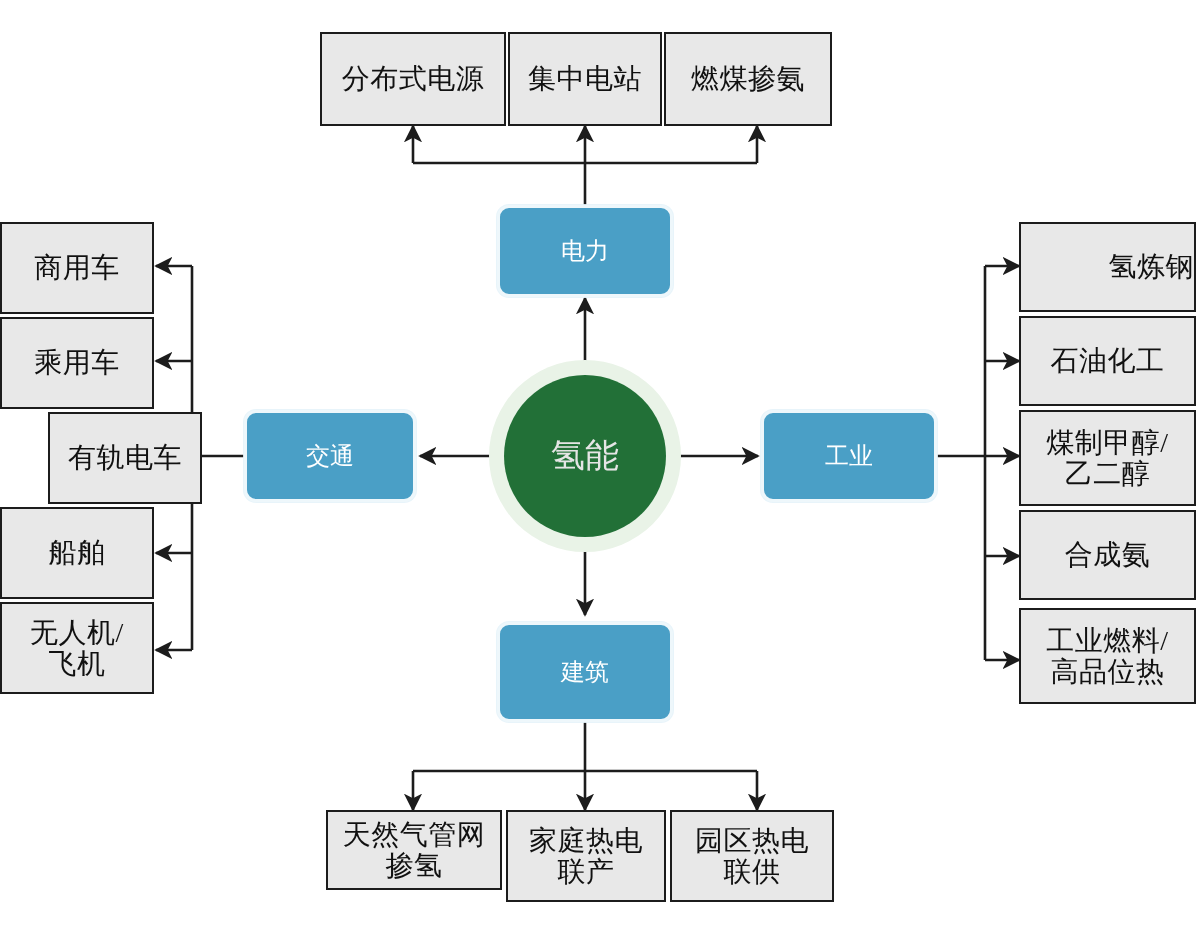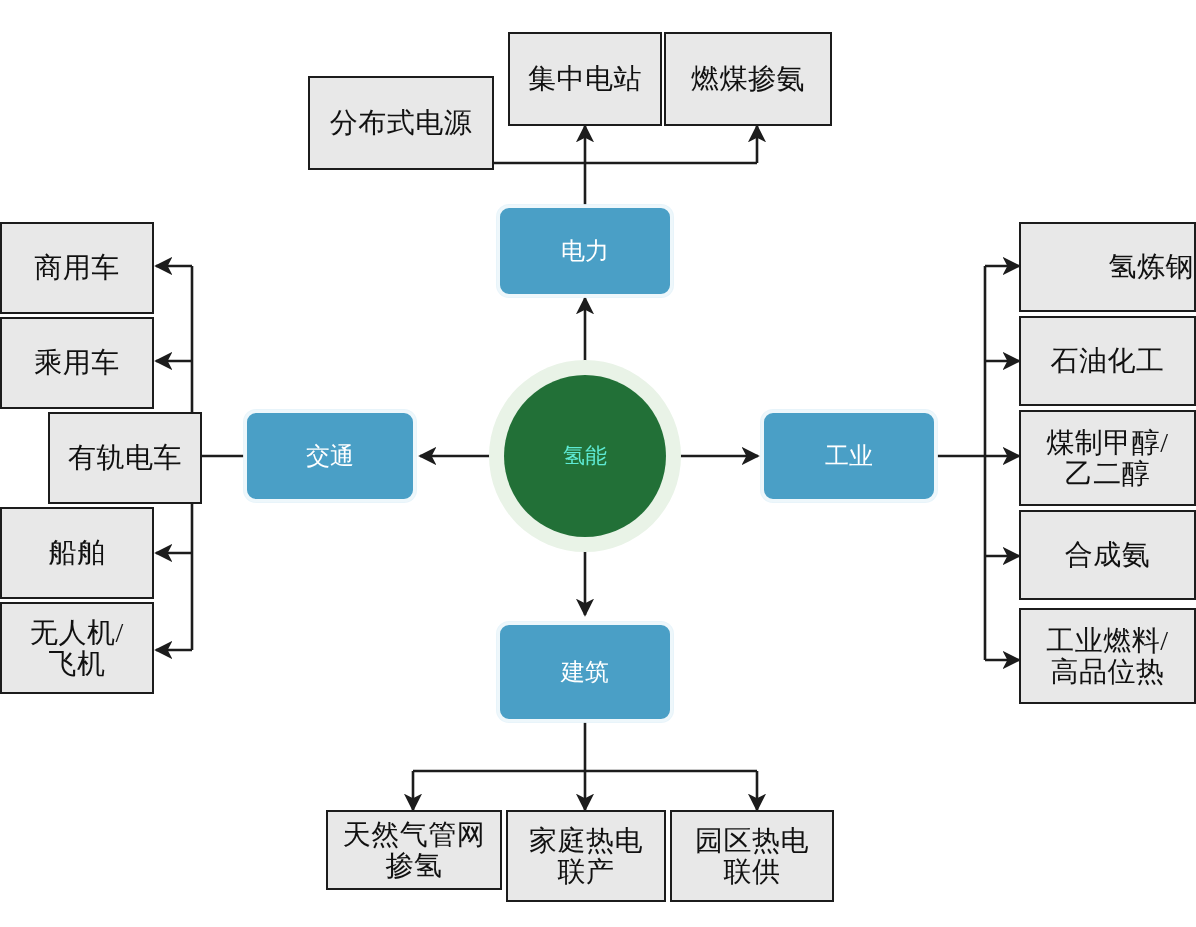--- a/index.html
+++ b/index.html
@@ -54,22 +54,22 @@
     border-radius: 50%;
     background: #e9f3e7;
   }
   .hub {
     position: absolute;
     border-radius: 50%;
     background: #227037;
     display: flex;
     align-items: center;
     justify-content: center;
-    color: #5eead4;
-    font-size: 22px;
+    color: #e5e5e5;
+    font-size: 34px;
   }
   .node span, .hub span {
     display: block;
     white-space: pre-line;
   }
 </style>
 </head>
 <body>
 
 <div id="diagram">
@@ -117,21 +117,21 @@
       <path d="M 937 456 L 985 456"></path>
       <path d="M 985 266 L 985 660"></path>
       <path d="M 985 266 L 1019 266" marker-end="url(#ah)"></path>
       <path d="M 985 361 L 1019 361" marker-end="url(#ah)"></path>
       <path d="M 985 456 L 1019 456" marker-end="url(#ah)"></path>
       <path d="M 985 556 L 1019 556" marker-end="url(#ah)"></path>
       <path d="M 985 660 L 1019 660" marker-end="url(#ah)"></path>
     </g>
   </svg>
 
-  <div class="node leaf" style="left:308px; top:32px; width:186px; height:94px;margin-top:44px;">
+  <div class="node leaf" style="left:320px; top:32px; width:186px; height:94px;">
     <span>分布式电源</span>
   </div>
   <div class="node leaf" style="left:508px; top:32px; width:154px; height:94px;">
     <span>集中电站</span>
   </div>
   <div class="node leaf" style="left:664px; top:32px; width:168px; height:94px;">
     <span>燃煤掺氨</span>
   </div>
 
   <div class="node leaf" style="left:0px; top:222px; width:154px; height:92px;">

